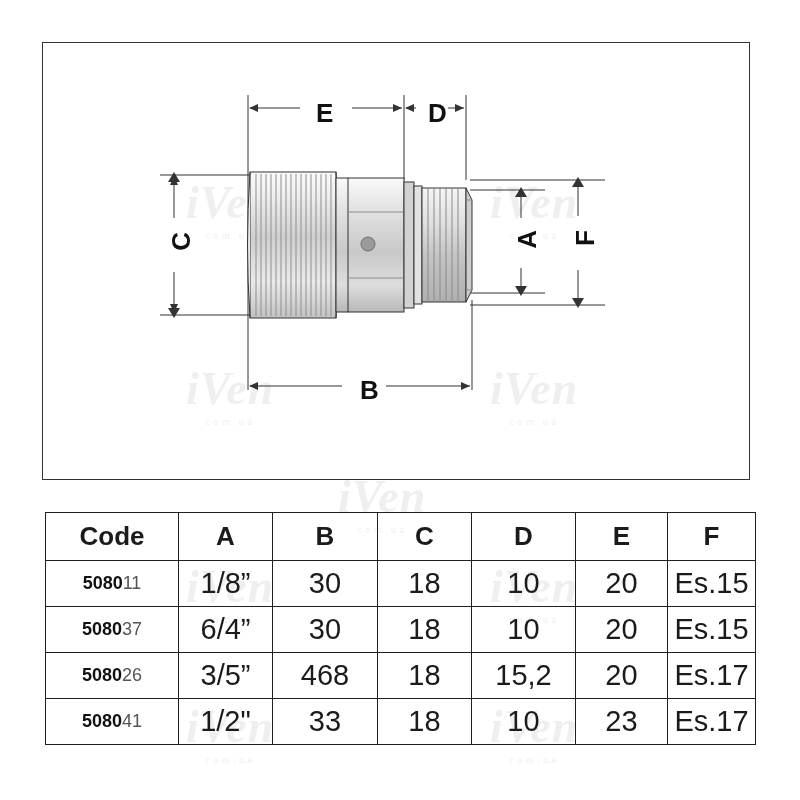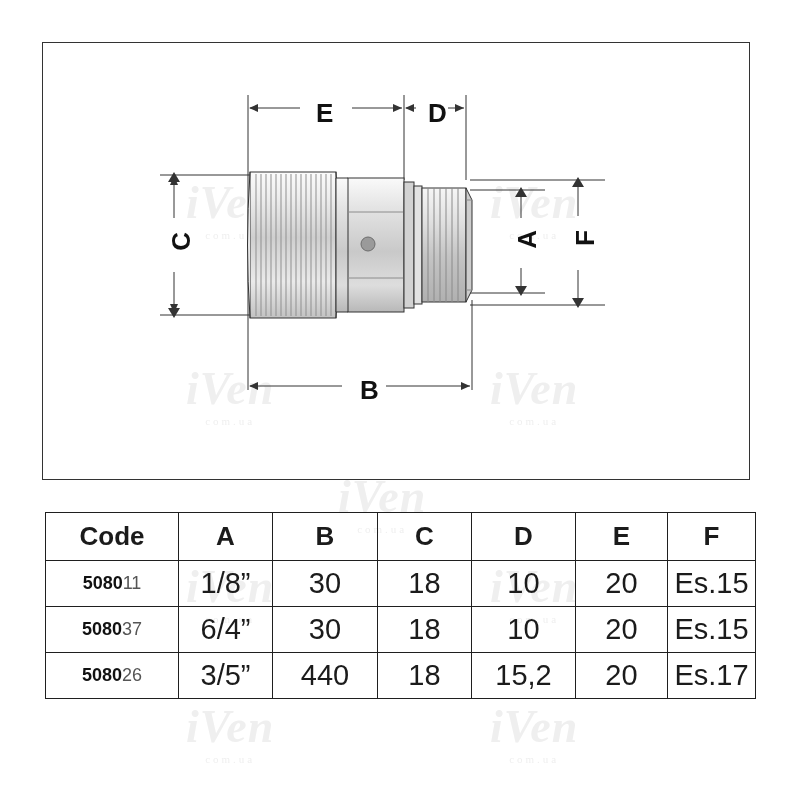--- a/index.html
+++ b/index.html
@@ -280,23 +280,32 @@
             <td>6/4”</td>
             <td>30</td>
             <td>18</td>
             <td>10</td>
             <td>20</td>
             <td>Es.15</td>
           </tr>
           <tr>
             <td class="codecell"><span>5080</span><span class="suffix">26</span></td>
             <td>3/5”</td>
-            <td>440</td>
+            <td>468</td>
             <td>18</td>
             <td>15,2</td>
             <td>20</td>
             <td>Es.17</td>
           </tr>
+          <tr>
+            <td class="codecell"><span>5080</span><span class="suffix">41</span></td>
+            <td>1/2"</td>
+            <td>33</td>
+            <td>18</td>
+            <td>10</td>
+            <td>23</td>
+            <td>Es.17</td>
+          </tr>
         </tbody>
     </table>
   </div>
 
 </div>
 
 </body></html>

